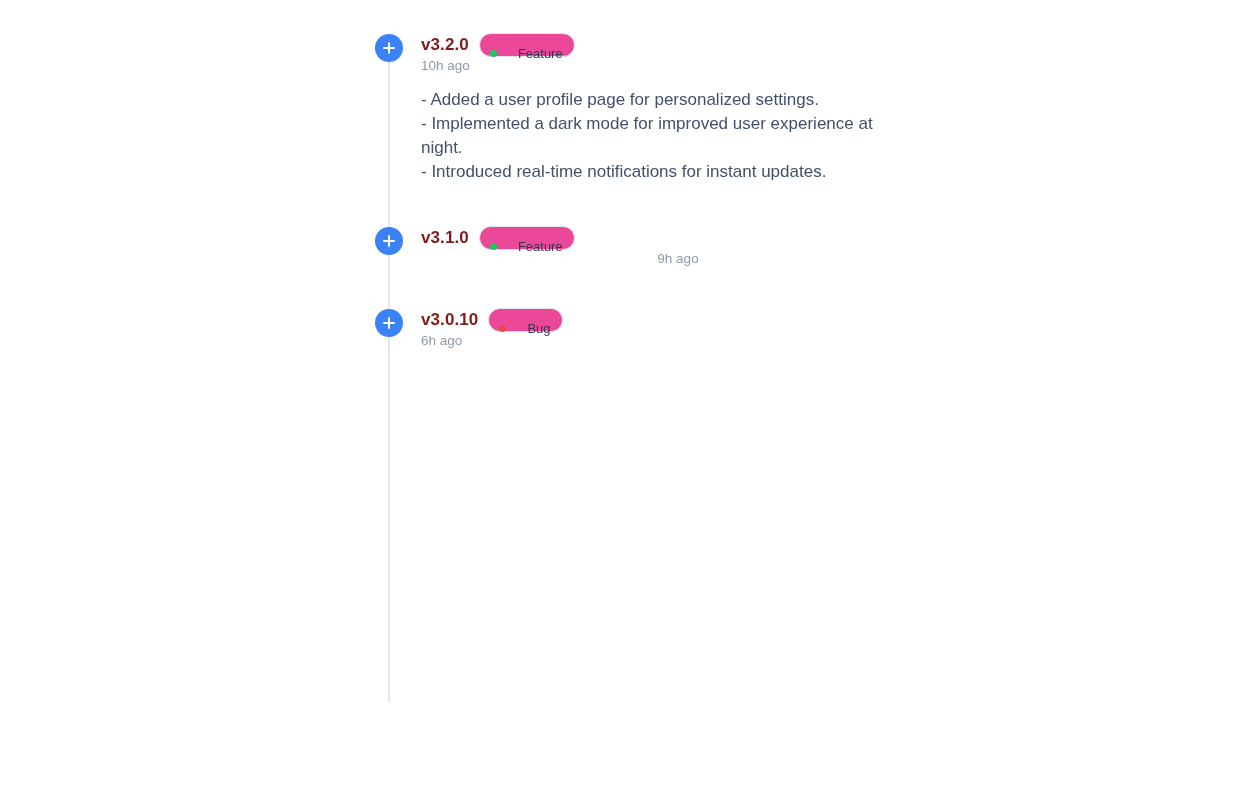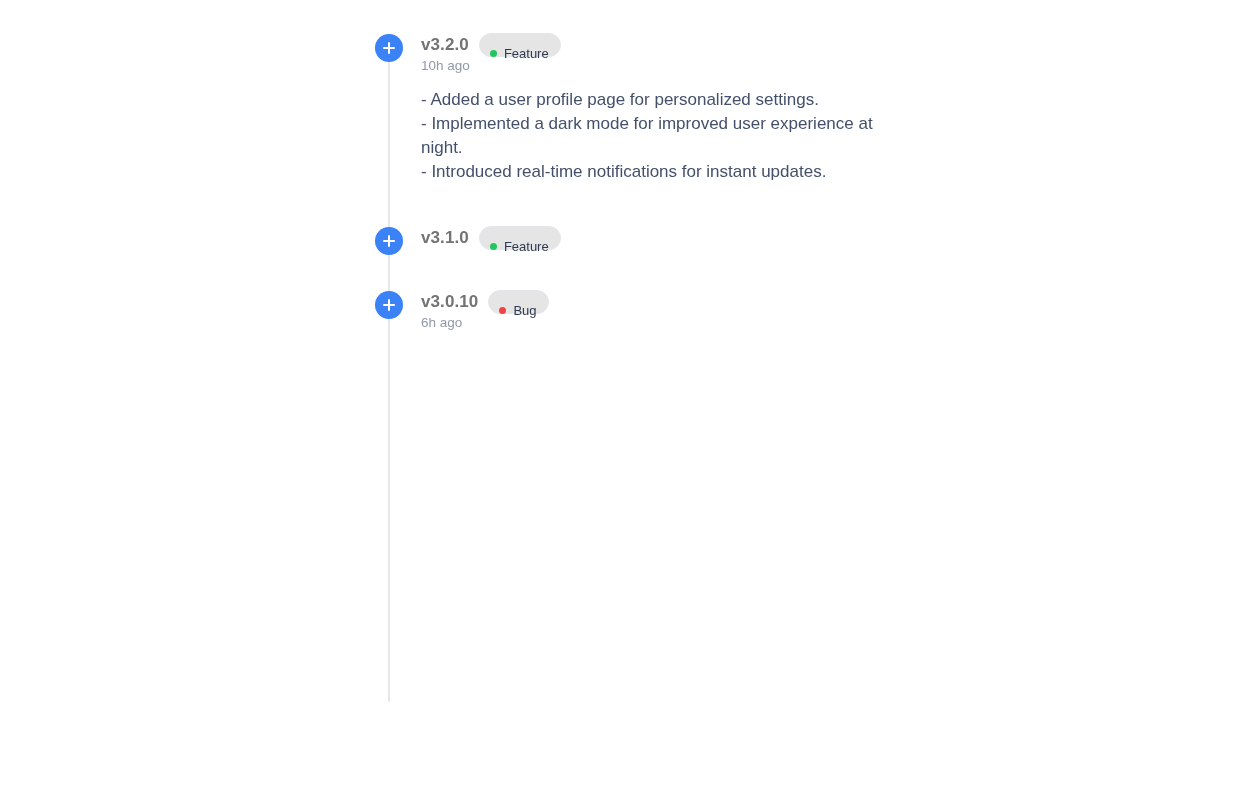--- a/index.html
+++ b/index.html
@@ -86,35 +86,35 @@
   .entry-head {
     display: flex;
     align-items: center;
     gap: 10px;
     height: 22px;
   }
 
   .version {
     font-size: 17px;
     font-weight: 600;
-    color: #737373;
+    color: #7f1d1d;
     letter-spacing: 0.1px;
     line-height: 22px;
     white-space: nowrap;
   }
 
   .badge {
     display: inline-flex;
     align-items: center;
-    gap: 7px;
+    gap: 21px;
     height: 24px;
     padding: 16px 11px 0 10px;
     border: 1px solid #e4e6eb;
     border-radius: 999px;
-    background: #e5e5e5;
+    background: #ec4899;
     cursor: pointer;
   }
   .badge-label {
     font-size: 13px;
     font-weight: 500;
     color: #2f3a4f;
     line-height: 1;
     white-space: nowrap;
   }
   .badge-dot {
@@ -170,20 +170,21 @@
 
     <div class="entry entry-gap-2">
       <div class="marker"></div>
       <div class="entry-head">
         <span class="version">v3.1.0</span>
         <span class="badge">
           <span class="badge-dot dot-feature"></span>
           <span class="badge-label">Feature</span>
         </span>
       </div>
+      <div class="timestamp">9h ago</div>
     </div>
 
     <div class="entry entry-gap-3">
       <div class="marker"></div>
       <div class="entry-head">
         <span class="version">v3.0.10</span>
         <span class="badge">
           <span class="badge-dot dot-bug"></span>
           <span class="badge-label">Bug</span>
         </span>

